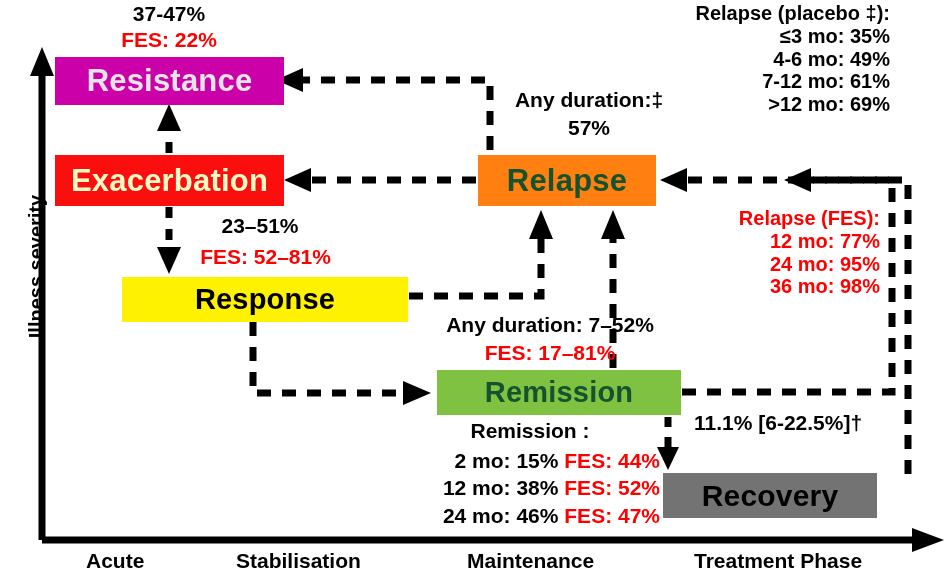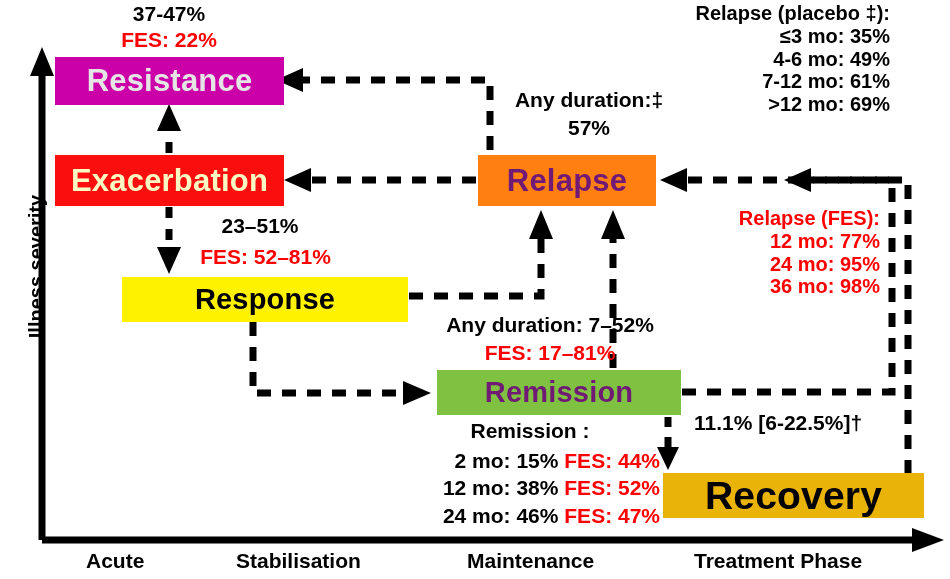--- a/index.html
+++ b/index.html
@@ -129,29 +129,29 @@
   </div>
 
   <div class="node" style="left:55px;top:155px;width:229px;height:51px;background:#FA0E0E;color:#fef9c3;font-size:31px;">
     <span>Exacerbation</span>
   </div>
 
   <div class="node" style="left:122px;top:277px;width:286px;height:45px;background:#FFF200;color:#000;font-size:29px;">
     <span>Response</span>
   </div>
 
-  <div class="node" style="left:478px;top:155px;width:178px;height:51px;background:#FF7F11;color:#701a75;font-size:31px;">
+  <div class="node" style="left:478px;top:155px;width:178px;height:51px;background:#FF7F11;color:#14532d;font-size:31px;">
     <span>Relapse</span>
   </div>
 
-  <div class="node" style="left:437px;top:370px;width:244px;height:45px;background:#7FC241;color:#701a75;font-size:29px;">
+  <div class="node" style="left:437px;top:370px;width:244px;height:45px;background:#7FC241;color:#14532d;font-size:29px;">
     <span>Remission</span>
   </div>
 
-  <div class="node" style="left:663px;top:473px;width:261px;height:45px;background:#eab308;color:#000;font-size:39px;">
+  <div class="node" style="left:663px;top:473px;width:214px;height:45px;background:#737373;color:#000;font-size:30px;">
     <span>Recovery</span>
   </div>
 
   <div class="lbl ctr black" style="left:69px;top:2px;width:200px;font-size:21px;">37-47%</div>
   <div class="lbl ctr red" style="left:69px;top:28px;width:200px;font-size:21px;">FES: 22%</div>
 
   <div class="lbl ctr black" style="left:170px;top:214px;width:180px;font-size:21px;">23–51%</div>
   <div class="lbl ctr red" style="left:158px;top:245px;width:215px;font-size:21px;">FES: 52–81%</div>
 
   <div class="lbl ctr black" style="left:494px;top:88px;width:190px;font-size:21px;">Any duration:‡</div>

